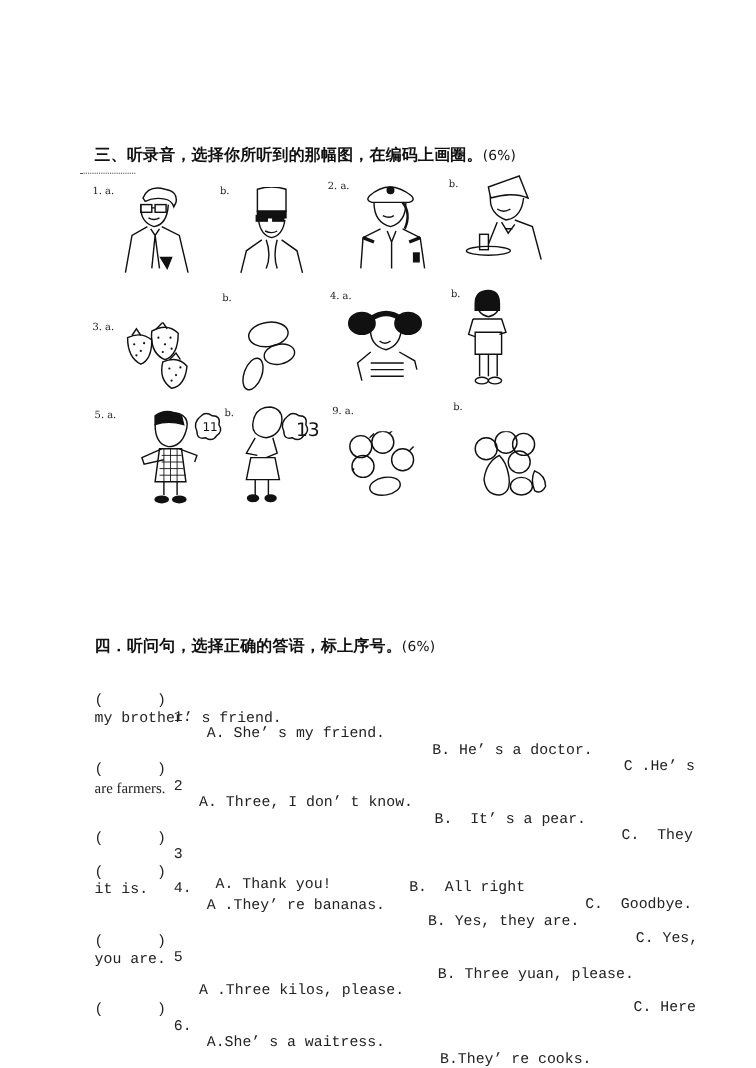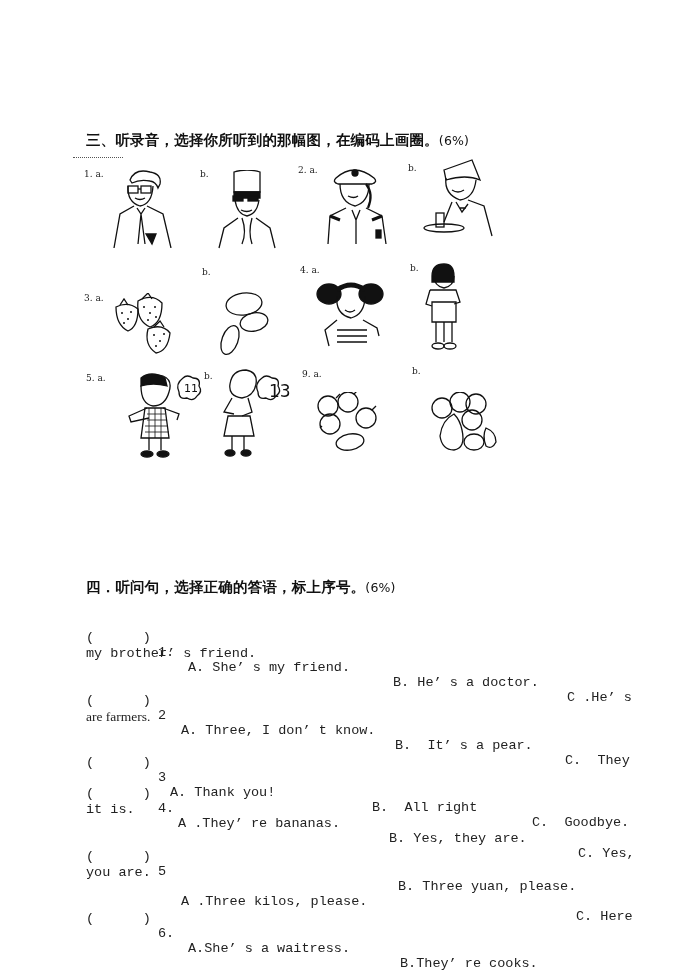--- a/index.html
+++ b/index.html
@@ -205,29 +205,29 @@
   <span class="seg" style="left:72px;">2</span>
   <span class="seg" style="left:95px;">A. Three, I don’ t know.</span>
   <span class="seg" style="left:309px;">B.  It’ s a pear.</span>
   <span class="seg" style="left:479px;">C.  They</span>
 </div>
 <div class="line" style="top:709px;font-family:Liberation Serif, serif;">are farmers.</div>
 
 <div class="line" style="top:740px; width:550px; height:18px;">
   <span class="seg" style="left:0;">(      )</span>
   <span class="seg" style="left:72px;">3</span>
-  <span class="seg" style="left:84px;">A. Thank you!</span>
+  <span class="seg" style="left:110px;margin-top:12px;">A. Thank you!</span>
   <span class="seg" style="left:286px;">B.  All right</span>
   <span class="seg" style="left:446px;">C.  Goodbye.</span>
 </div>
 
 <div class="line" style="top:771px; width:550px; height:18px;">
   <span class="seg" style="left:0;">(      )</span>
   <span class="seg" style="left:72px;">4.</span>
-  <span class="seg" style="left:92px;">A .They’ re bananas.</span>
+  <span class="seg" style="left:102px;">A .They’ re bananas.</span>
   <span class="seg" style="left:303px;">B. Yes, they are.</span>
   <span class="seg" style="left:492px;">C. Yes,</span>
 </div>
 <div class="line" style="top:802px;">it is.</div>
 
 <div class="line" style="top:834px; width:550px; height:18px;">
   <span class="seg" style="left:0;">(      )</span>
   <span class="seg" style="left:72px;">5</span>
   <span class="seg" style="left:312px;">B. Three yuan, please.</span>
   <span class="seg" style="left:95px;">A .Three kilos, please.</span>

